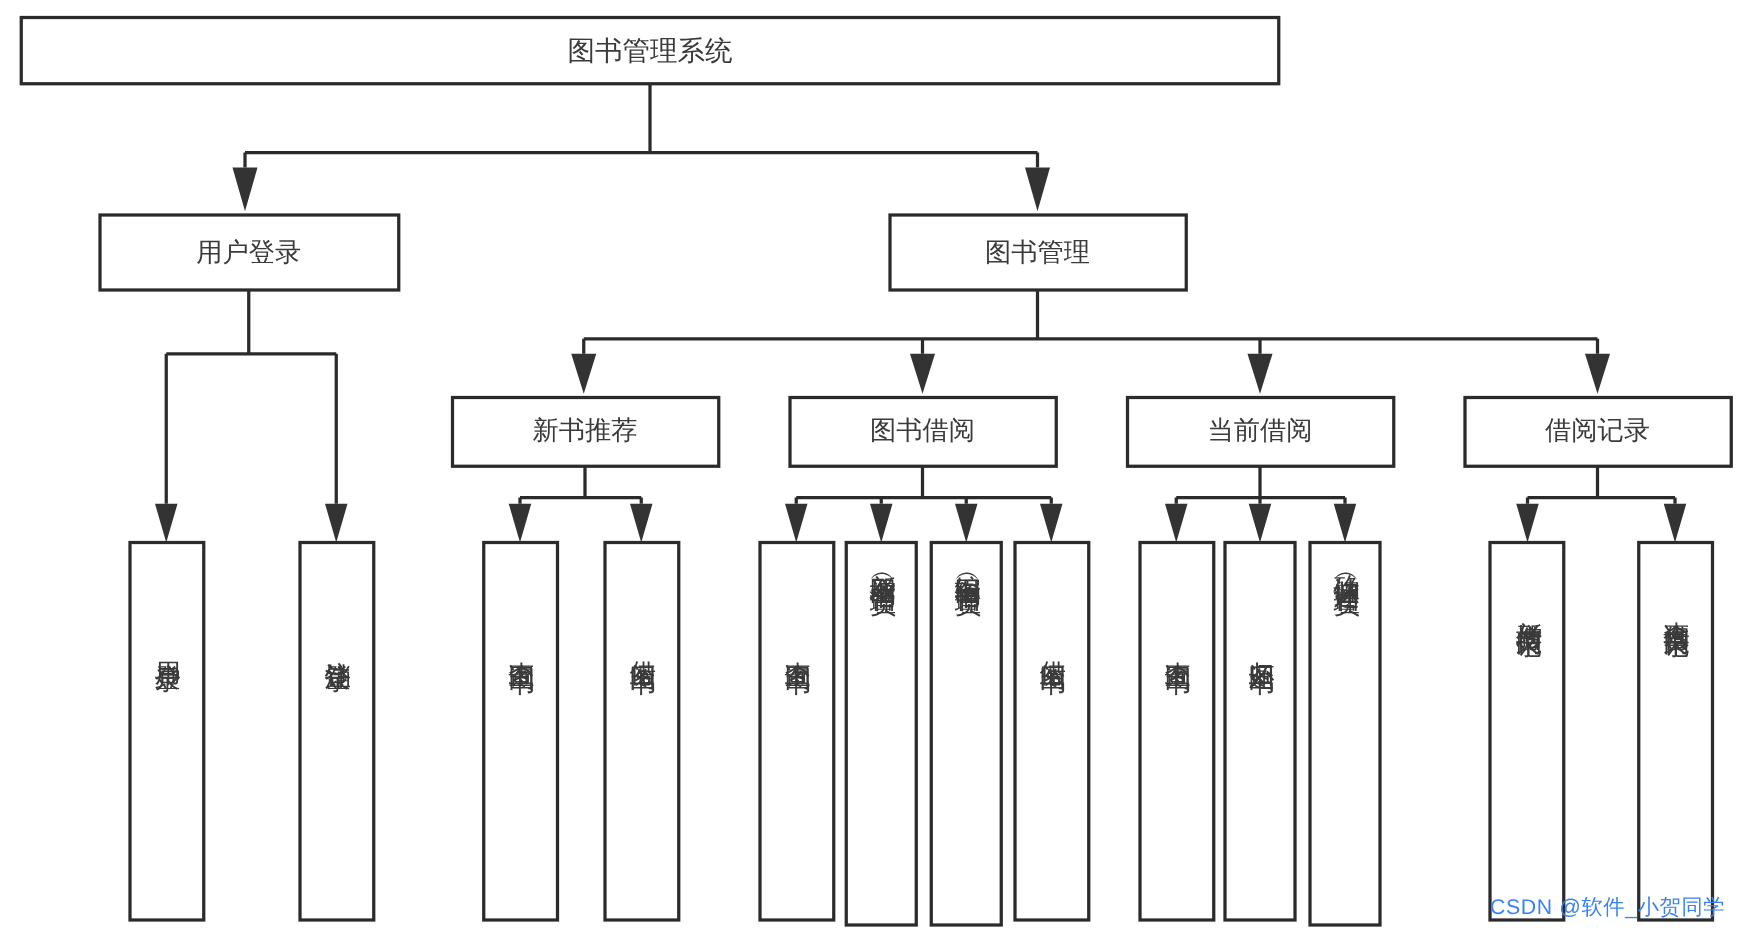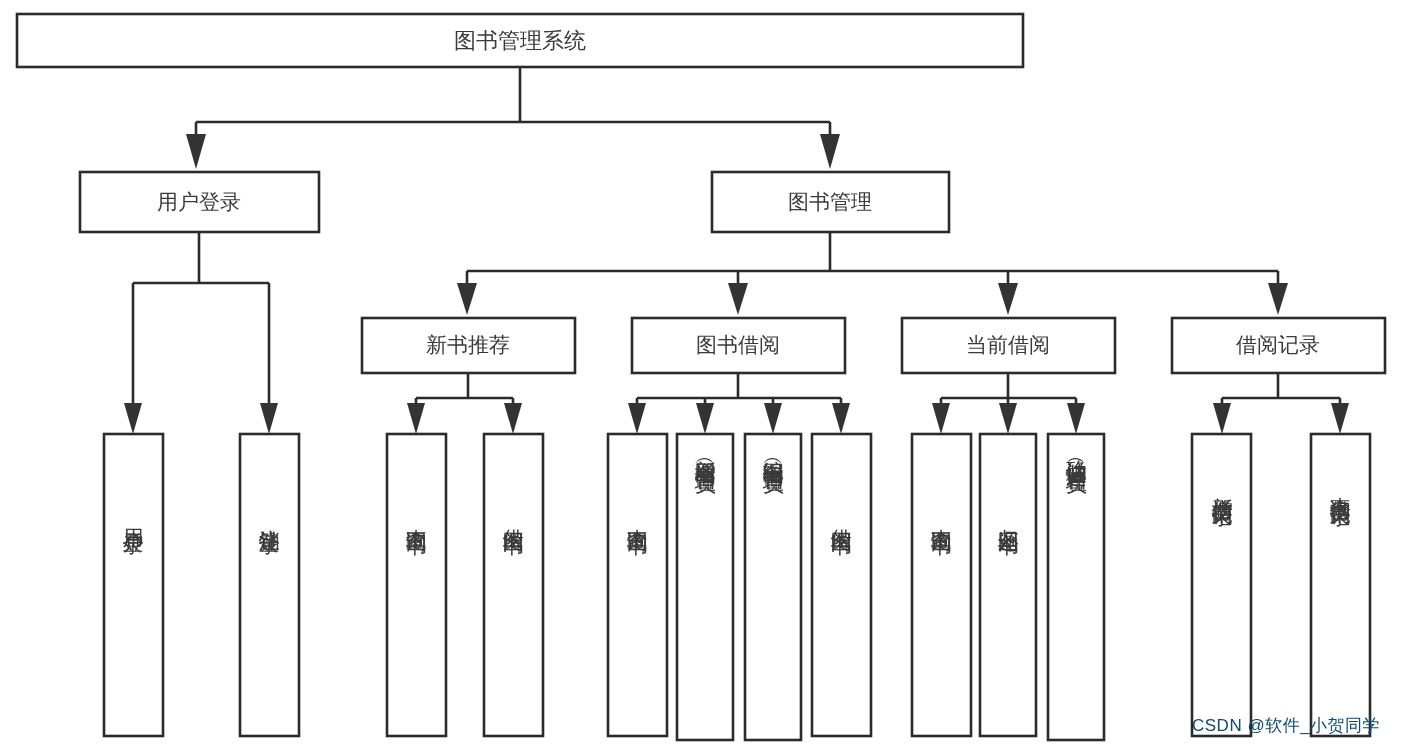--- a/index.html
+++ b/index.html
@@ -71,21 +71,21 @@
     text-align: center;
     pointer-events: none;
     transform: translateX(-50%);
   }
   .watermark {
     position: absolute;
     left: 1192px;
     top: 714px;
     font-family: "Liberation Sans", "DejaVu Sans", sans-serif;
     font-size: 17px;
-    color: #0c4a6e;
+    color: #3b82f6;
     white-space: nowrap;
     letter-spacing: 0.5px;
   }
 </style>
 </head>
 <body>
 
 <div id="diagram-root">
 
   <svg id="flow-svg" viewBox="0 0 1405 747">

